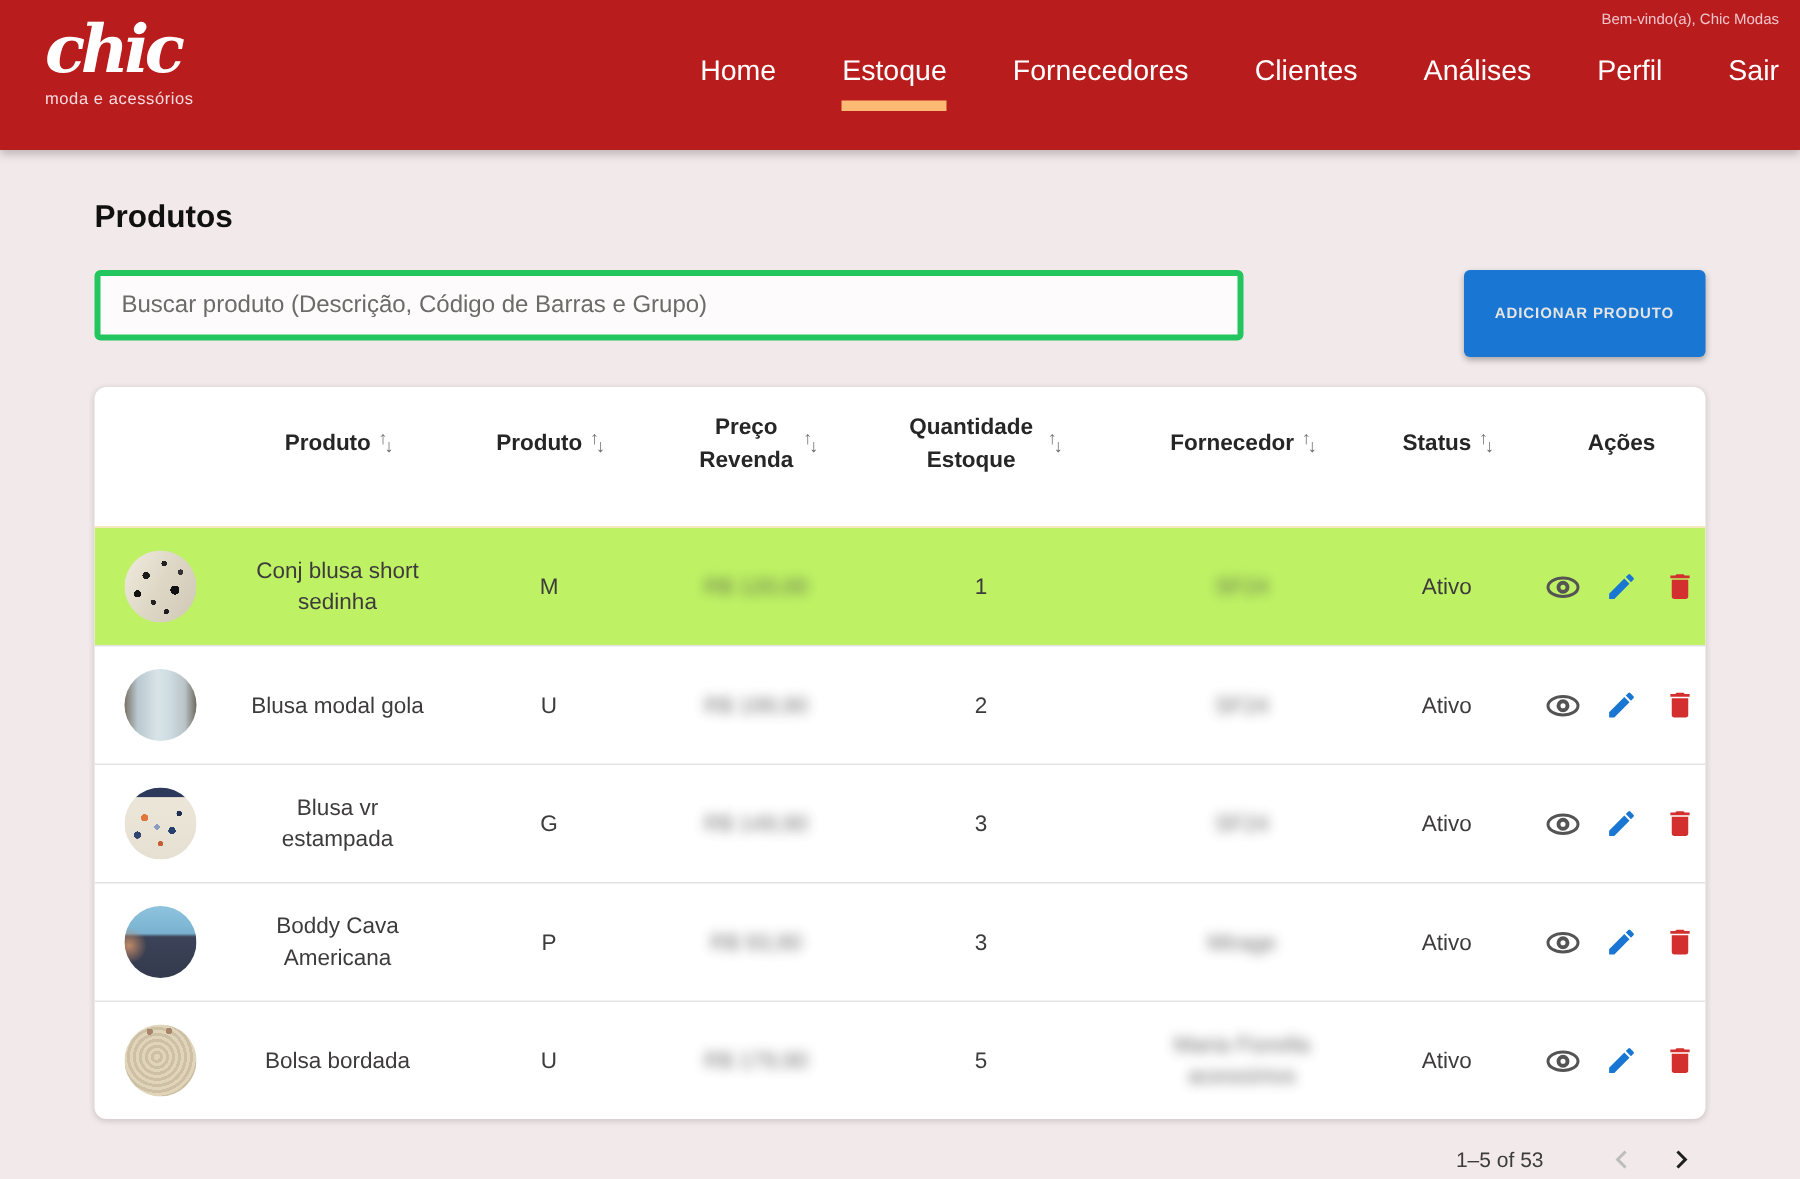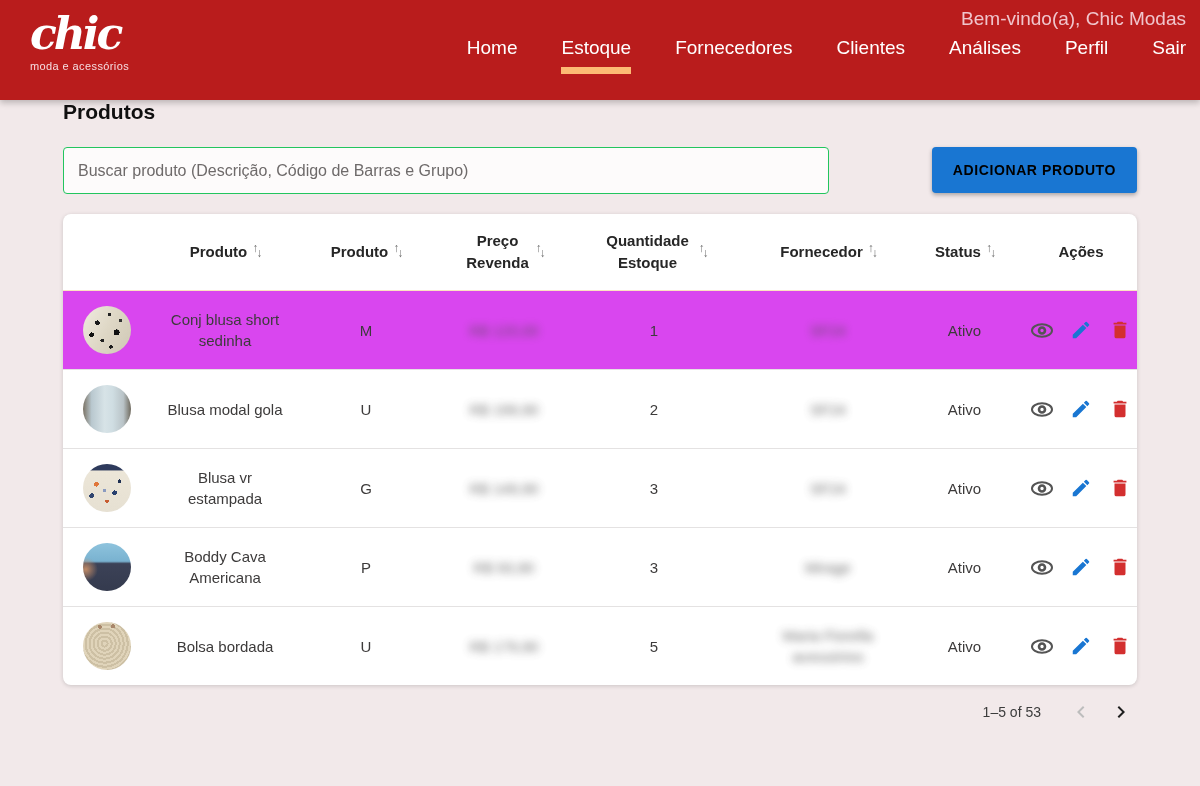--- a/index.html
+++ b/index.html
@@ -4,46 +4,46 @@
 <style>
   * { margin:0; padding:0; box-sizing:border-box; }
   html,body { width:1200px; height:786px; overflow:hidden; }
   body { font-family:"Liberation Sans", sans-serif; background:#f2e9ea; }
 
   
   .app-header { position:relative; height:100px; background:#b91c1c; box-shadow:0 3px 6px rgba(0,0,0,.22); }
   .logo { position:absolute; left:30px; top:12px; color:#fff; cursor:pointer; }
   .logo-text { font-family:"DejaVu Serif", serif; font-style:italic; font-weight:bold; font-size:44px; line-height:44px; letter-spacing:-3px; }
   .logo-tagline { font-size:11px; margin-top:4px; letter-spacing:.4px; color:#f6dde1; font-weight:400; }
-  .welcome { position:absolute; top:8px; right:14px; font-size:19px; color:#f0c5cc; }
+  .welcome { position:absolute; top:8px; right:14px; font-size:10px; color:#f0c5cc; }
   .nav { position:absolute; right:14px; top:37px; display:flex; gap:44px; }
   .nav a { color:#fff; text-decoration:none; font-size:19px; padding-bottom:8px; cursor:pointer; }
   .nav a.active { border-bottom:7px solid #fdba74; }
 
   
   .main { padding:0 63px; }
-  .page-title { font-size:21px; font-weight:700; color:#101010; }
+  .page-title { font-size:21px; font-weight:700; color:#101010; margin-top:33px; }
   .toolbar { display:flex; justify-content:space-between; align-items:flex-start; margin-top:23px; }
-  .search-input { width:766px; height:47px; border:1px solid #22c55e; border-radius:4px; background:#fdfbfb; padding:0 14px; font-size:16px; color:#333; font-family:"Liberation Sans",sans-serif; outline:none; }
+  .search-input { width:766px; height:47px; border:4px solid #22c55e; border-radius:4px; background:#fdfbfb; padding:0 14px; font-size:16px; color:#333; font-family:"Liberation Sans",sans-serif; outline:none; }
   .search-input::placeholder { color:#6e6a6a; }
-  .btn-add { height:46px; padding:0 21px; background:#1976d2; color:#000000; border:none; border-radius:4px; font-size:14px; font-weight:700; letter-spacing:.6px; box-shadow:0 2px 4px rgba(0,0,0,.3); cursor:pointer; font-family:"Liberation Sans",sans-serif; }
+  .btn-add { height:58px; padding:0 21px; background:#1976d2; color:#e5e5e5; border:none; border-radius:4px; font-size:10px; font-weight:700; letter-spacing:.6px; box-shadow:0 2px 4px rgba(0,0,0,.3); cursor:pointer; font-family:"Liberation Sans",sans-serif; }
 
   
   .card { margin-top:20px; background:#fff; border-radius:8px; box-shadow:0 1px 4px rgba(0,0,0,.16); overflow:hidden; }
   .grid-row { display:grid; grid-template-columns:87px 150px 132px 144px 156px 192px 81px 152px; align-items:center; }
   .thead { height:76px; }
   .hcell { display:flex; justify-content:center; align-items:center; gap:5px; text-align:center; font-size:15px; font-weight:700; color:#262626; line-height:1.45; }
   .hlabel.wrap-narrow { max-width:66px; }
   .hlabel.wrap-mid { max-width:92px; }
   .sort { color:#6f6f6f; font-size:12px; letter-spacing:-2px; cursor:pointer; user-select:none; }
   .sort .su { display:inline-block; transform:translateY(-3px); }
   .sort .sd { display:inline-block; transform:translateY(2px); }
 
   .trow { height:79px; border-top:1px solid #e4e2e2; font-size:15px; color:#3d3b3b; }
-  .trow.hl { background:#d946ef; border-top-color:#fde3c2; }
+  .trow.hl { background:#bef264; border-top-color:#fde3c2;margin-top:17px; }
   .cell { display:flex; justify-content:center; align-items:center; text-align:center; line-height:1.4; }
   .cell-name { max-width:150px; padding:0 12px; }
   .blur { filter:blur(4px); opacity:.8; color:#4a4a4a; }
   .supplier-cell { max-width:192px; padding:0 28px; }
 
   .avatar { width:48px; height:48px; border-radius:50%; }
   .av1 {
     background:
       radial-gradient(circle 4px at 30% 35%, #1a1a1a 60%, transparent 61%),
       radial-gradient(circle 3px at 55% 18%, #222 60%, transparent 61%),
@@ -77,21 +77,21 @@
       repeating-radial-gradient(circle at 45% 45%, #e0d4ba 0 2px, #cdc0a4 2px 4px);
   }
 
   .actions { display:flex; gap:15px; justify-content:center; align-items:center; }
   .icon-btn { width:24px; height:24px; background:none; border:none; padding:0; cursor:pointer; display:flex; align-items:center; justify-content:center; }
   .icon-view { color:#545454; }
   .icon-edit { color:#1976d2; }
   .icon-delete { color:#d32f2f; }
 
   
-  .pagination { display:flex; justify-content:flex-end; align-items:center; margin-top:15px; padding-right:4px; gap:28px;text-align:center; }
+  .pagination { display:flex; justify-content:flex-end; align-items:center; margin-top:15px; padding-right:4px; gap:40px;text-align:center; }
   .page-range { font-size:14px; color:#3c3c3c; }
   .pag-btns { display:flex; gap:16px; align-items:center; }
   .pag-btn { background:none; border:none; padding:0; width:24px; height:24px; cursor:pointer; }
   .pag-btn.disabled { color:#bdbdbd; cursor:default; }
   .pag-btn.enabled { color:#1f1f1f; }
 </style>
 </head>
 <body>
 
 <header class="app-header">

